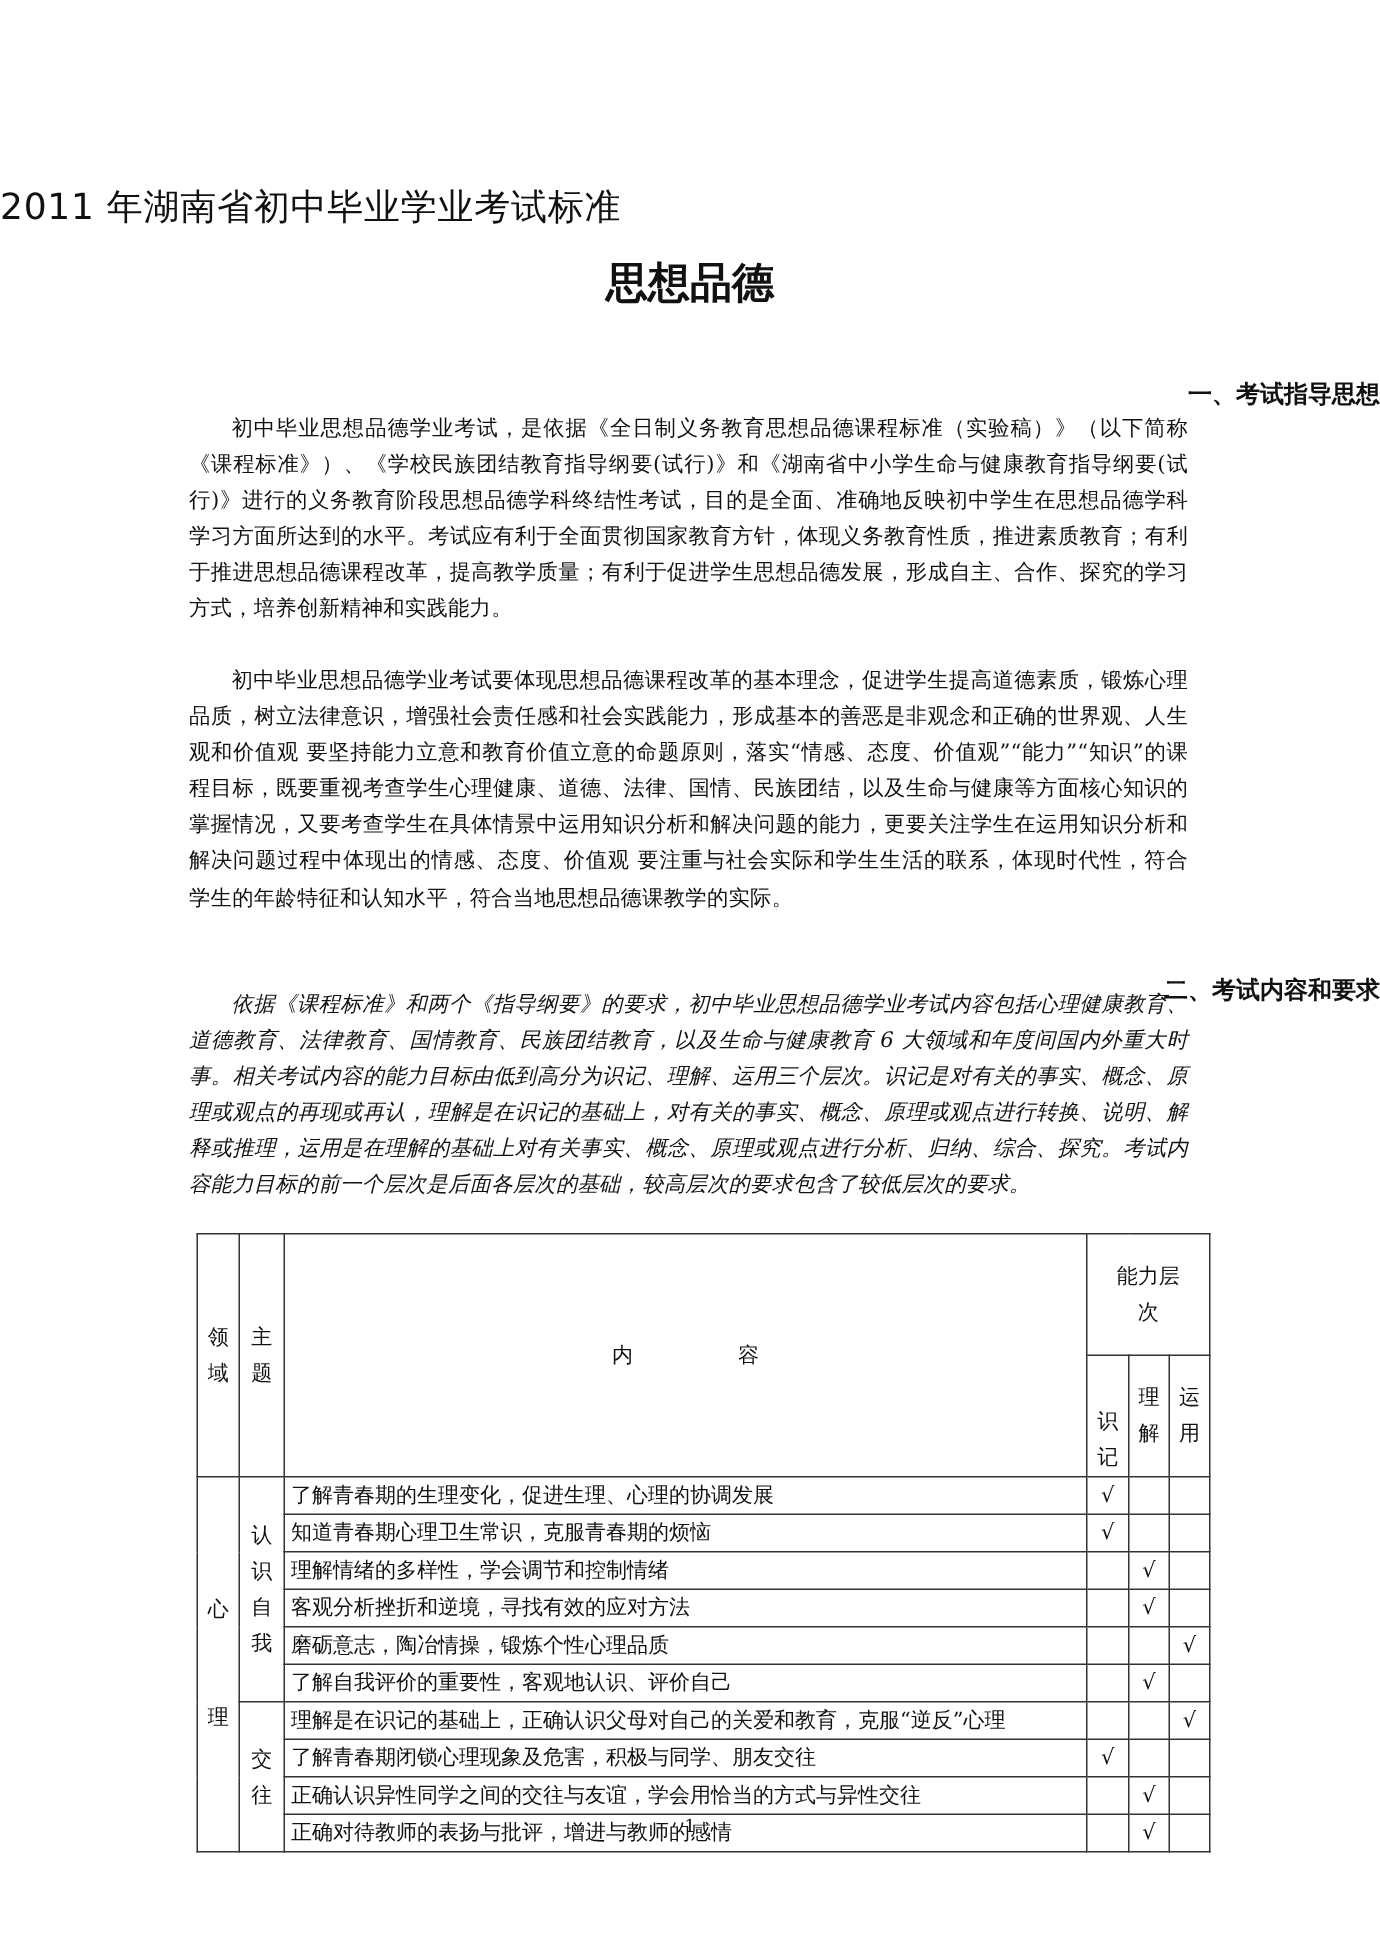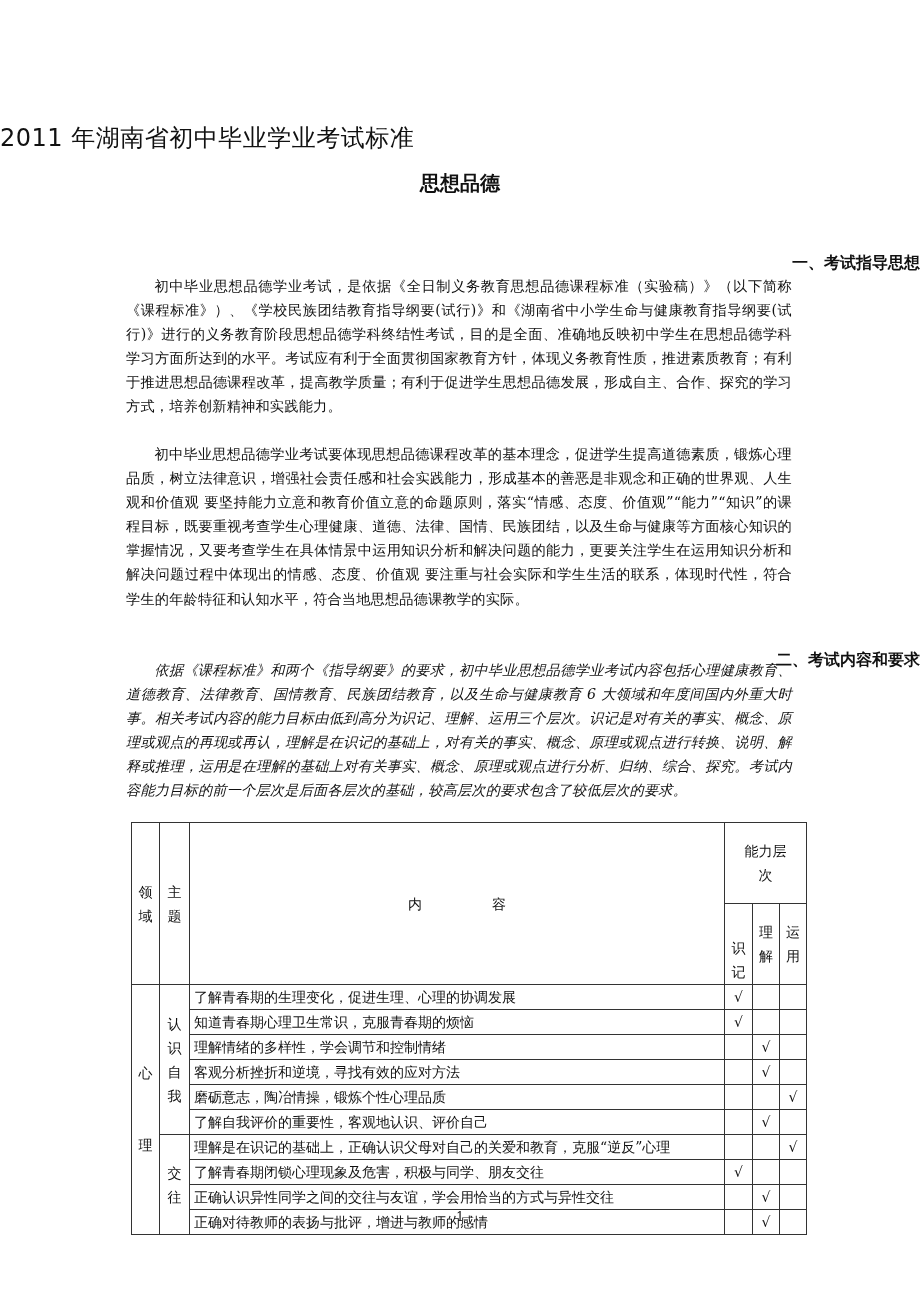--- a/index.html
+++ b/index.html
@@ -1,21 +1,21 @@
 <!DOCTYPE html>
 <html><head>
 <meta charset="utf-8">
 <style>
   html, body { margin: 0; padding: 0; background: #ffffff; }
   body { width: 920px; height: 1302px; position: relative; overflow: hidden;
          font-family: "DejaVu Serif", "Liberation Serif", serif; color: #111; }
   .page-title { position: absolute; left: 0; width: 920px; top: 122px; text-align: left;
                 font-family: "DejaVu Sans", "Liberation Sans", sans-serif; font-size: 24px; font-weight: normal; margin: 0; letter-spacing: 0.5px; }
   .page-subtitle { position: absolute; left: 0; width: 920px; top: 170px; text-align: center;
-                font-family: "DejaVu Sans", "Liberation Sans", sans-serif; font-size: 20px; font-weight: bold; margin: 0; }
+                font-family: "DejaVu Sans", "Liberation Sans", sans-serif; font-size: 28px; font-weight: bold; margin: 0; }
   .section-heading { position: absolute; left: 0; width: 920px; text-align: right;
                 font-family: "DejaVu Sans", "Liberation Sans", sans-serif; font-size: 16px; font-weight: bold; margin: 0; }
   .para { position: absolute; left: 126px; width: 666px; font-size: 14.2px; line-height: 24.1px;
           text-indent: 2em; text-align: justify; margin: 0; letter-spacing: 0.2px; }
   table.std { position: absolute; left: 131px; top: 822px; width: 675px; border-collapse: collapse;
               font-size: 14px; table-layout: fixed; }
   table.std td { border: 1px solid #333; padding: 0 4px; vertical-align: middle; line-height: 24px; }
   td.vert { text-align: center; padding: 0; line-height: 24px; }
   td.center { text-align: center; }
   td.content { padding-left: 8px; }

